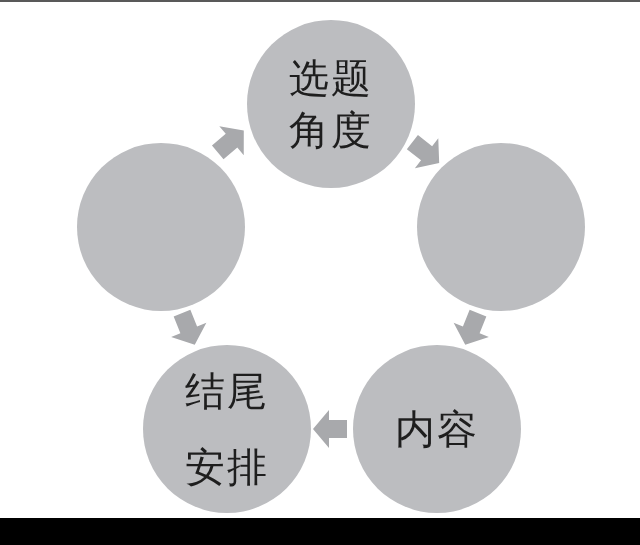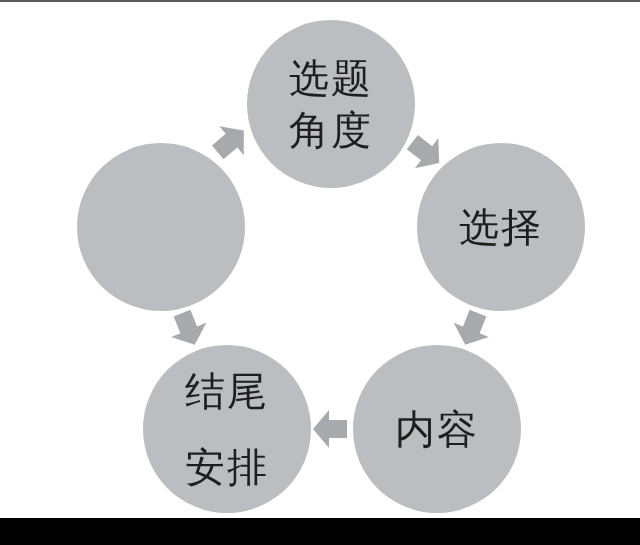--- a/index.html
+++ b/index.html
@@ -15,21 +15,20 @@
 <body>
 
 <div class="top-rule"></div>
 
 <div class="node" style="left:247px; top:20px;">
   <span>选题</span>
   <span>角度</span>
 </div>
 
 <div class="node" style="left:417px; top:143px;">
-  <span>选择</span>
 </div>
 
 <div class="node" style="left:353px; top:345px;">
   <span>内容</span>
 </div>
 
 <div class="node" style="left:143px; top:345px;gap:24px;">
   <span>结尾</span>
   <span>安排</span>
 </div>

